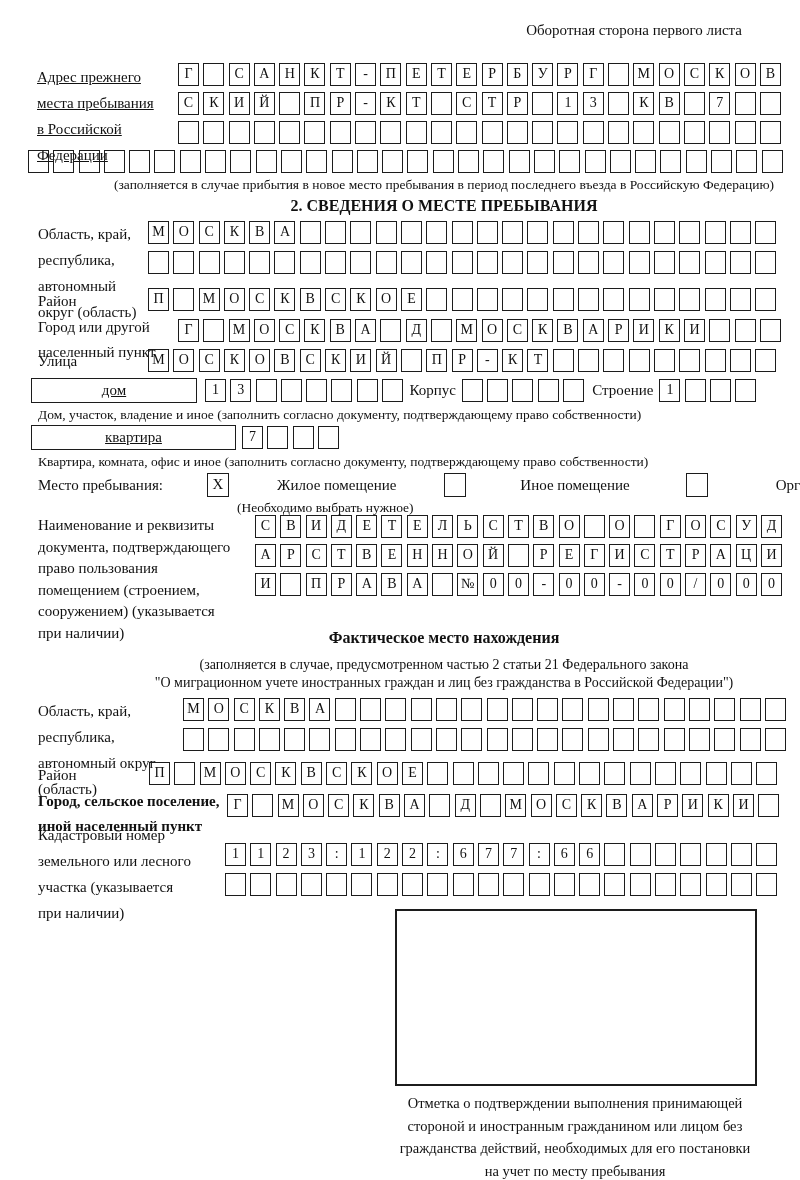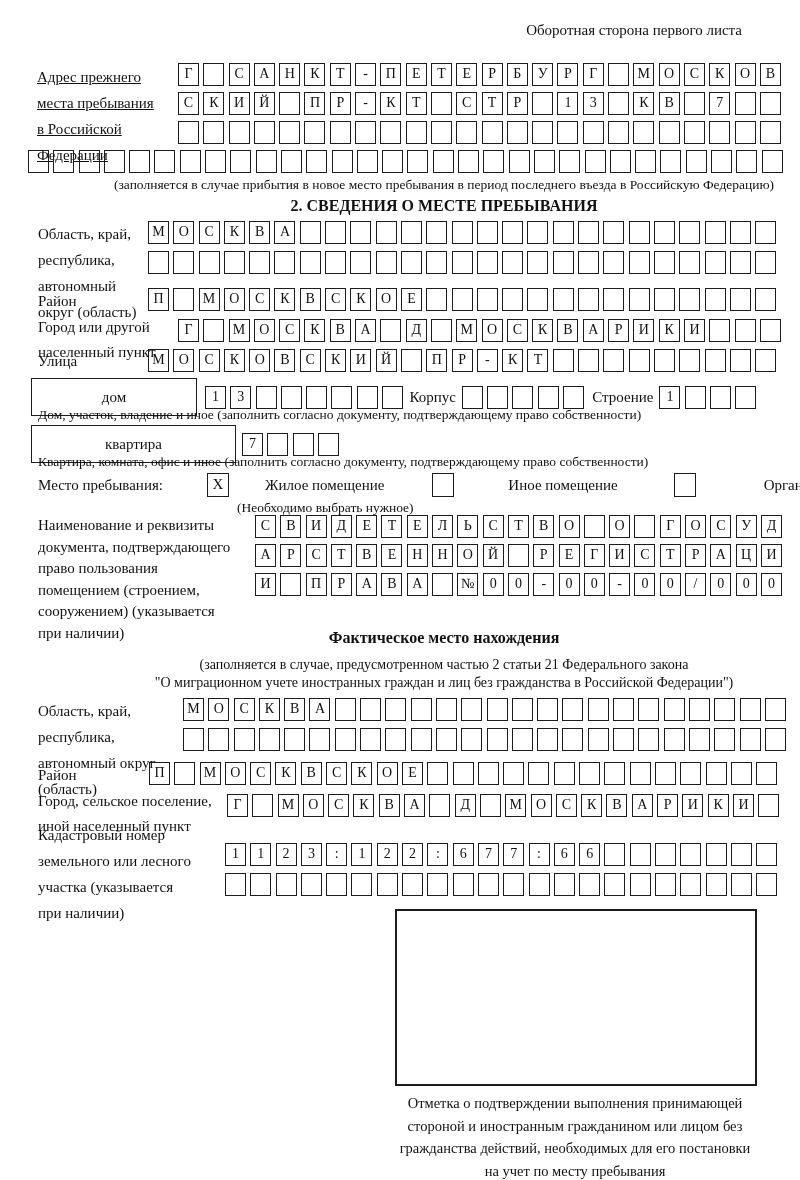--- a/index.html
+++ b/index.html
@@ -13,22 +13,22 @@
   .note{font-size:13.5px;white-space:nowrap;}
   .ctr{left:0;width:800px;text-align:center;padding-left:44px;}
   .h-bold{font-size:16px;font-weight:bold;}
   .grid{display:flex;}
   .cell{
     box-sizing:border-box;flex:0 0 21px;width:21px;height:23px;margin-right:4.3px;
     border:1.7px solid #1c1c1c;text-align:center;font-size:14px;line-height:20px;
     font-family:"Liberation Serif","DejaVu Serif",serif;
   }
   .big-box{
-    box-sizing:border-box;border:1.8px solid #1c1c1c;height:38px;
-    display:flex;align-items:center;justify-content:center;font-size:15px;
+    box-sizing:border-box;border:1.8px solid #1c1c1c;height:25px;
+    display:flex;align-items:center;justify-content:center;font-size:15px;text-decoration:underline;
   }
   .inline-row{display:flex;align-items:center;}
   .chk{
     box-sizing:border-box;width:22px;height:24px;border:1.7px solid #1c1c1c;
     text-align:center;font-size:15px;line-height:21px;flex:0 0 22px;
   }
   .opt-label{font-size:15px;white-space:nowrap;}
   .stamp{box-sizing:border-box;border:2px solid #1c1c1c;background:#fff;}
   .caption{font-size:14.5px;line-height:22.5px;text-align:center;}
 </style>
@@ -346,21 +346,21 @@
         <span class="cell"></span>
         <span class="cell"></span>
         <span class="cell"></span>
       </div>
   </div>
   <div class="abs note" style="left:38px;top:454px;">Квартира, комната, офис и иное (заполнить согласно документу, подтверждающему право собственности)</div>
 
   <div class="abs inline-row" style="left:38px;top:473px;gap:36px;">
     <div class="opt-label">Место пребывания:</div>
     <div class="chk" style="margin-left:8px;">X</div>
-    <div class="opt-label" style="">Жилое помещение</div>
+    <div class="opt-label" style="margin-left:12px;">Жилое помещение</div>
     <div class="chk" style="margin-left:12px;"></div>
     <div class="opt-label" style="margin-left:18px;">Иное помещение</div>
     <div class="chk" style="margin-left:20px;"></div>
     <div class="opt-label" style="margin-left:32px;">Организация</div>
   </div>
   <div class="abs note" style="left:237px;top:500px;">(Необходимо выбрать нужное)</div>
 
   <div class="abs lbl" style="left:38px;top:515px;line-height:21.6px;">
       <div class="line">Наименование и реквизиты</div>
       <div class="line">документа, подтверждающего</div>
@@ -526,21 +526,21 @@
       <span class="cell"></span>
       <span class="cell"></span>
       <span class="cell"></span>
       <span class="cell"></span>
       <span class="cell"></span>
       <span class="cell"></span>
       <span class="cell"></span>
       <span class="cell"></span>
     </div>
 
-  <div class="abs lbl" style="left:38px;top:789px;line-height:24.5px;">
+  <div class="abs lbl" style="left:38px;top:789px;line-height:24.5px;font-weight:bold;">
       <div class="line">Город, сельское поселение,</div>
       <div class="line">иной населенный пункт</div>
     </div>
   <div class="abs grid" style="left:227px;top:794px;">
       <span class="cell">Г</span>
       <span class="cell"></span>
       <span class="cell">М</span>
       <span class="cell">О</span>
       <span class="cell">С</span>
       <span class="cell">К</span>

